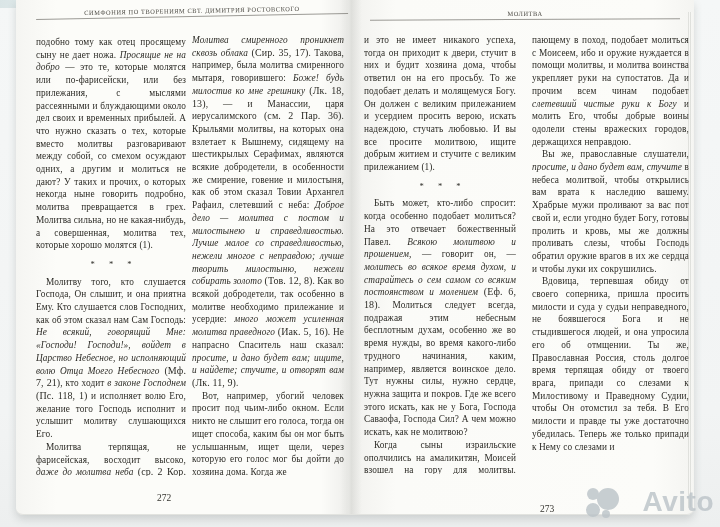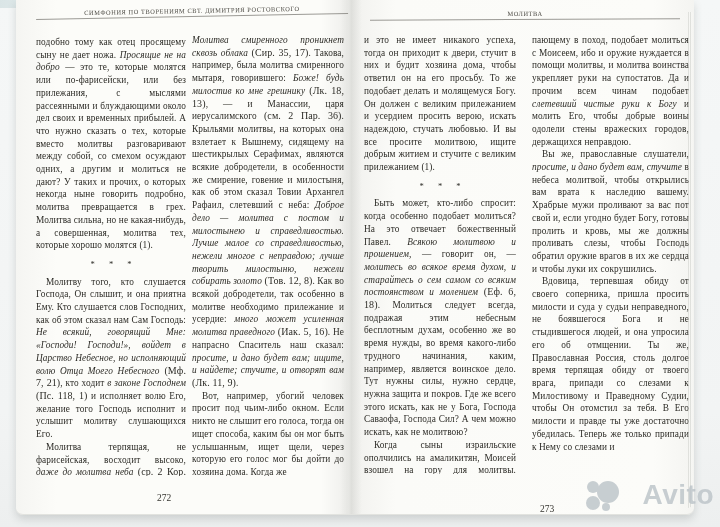--- a/index.html
+++ b/index.html
@@ -25,21 +25,21 @@
   .it{font-style:italic;}
   .ref{font-size:10px;}
   .sep{text-align:center;font-size:8.5px;letter-spacing:6px;text-indent:6px;margin:6px 0 5px;color:var(--ink,#2c2b26);}
   .page-number{position:absolute;width:40px;text-align:center;font-size:9.5px;color:#35342f;}
   #num-left{left:118px;top:493px;}
   #num-right{left:171px;top:464px;margin-top:40px;}
   .gutter{position:absolute;left:324px;top:0;width:22px;height:100%;pointer-events:none;
     background:linear-gradient(90deg,rgba(120,125,118,0) 0,rgba(120,125,118,.08) 40%,rgba(100,105,98,.13) 52%,rgba(120,125,118,0) 100%);}
   .edge{position:absolute;right:1px;top:12px;bottom:6px;width:5px;pointer-events:none;opacity:.7;
     background:repeating-linear-gradient(90deg,rgba(190,192,186,.55) 0 1px,rgba(250,250,247,.4) 1px 2.5px);border-radius:0 0 5px 0;}
-  .watermark{position:absolute;right:6px;bottom:16px;display:flex;align-items:center;gap:23px;color:var(--wm,#bbc3c8);opacity:.8;pointer-events:none;}
+  .watermark{position:absolute;right:6px;bottom:9px;display:flex;align-items:center;gap:23px;color:var(--wm,#bbc3c8);opacity:.8;pointer-events:none;}
   .wm-text{font-family:"Liberation Sans",sans-serif;font-weight:bold;font-size:28px;letter-spacing:.5px;}
 </style>
 </head>
 <body>
 
 <div class="photo">
   <div class="book">
 
     <div class="page" id="page-left">
       <div class="head">

